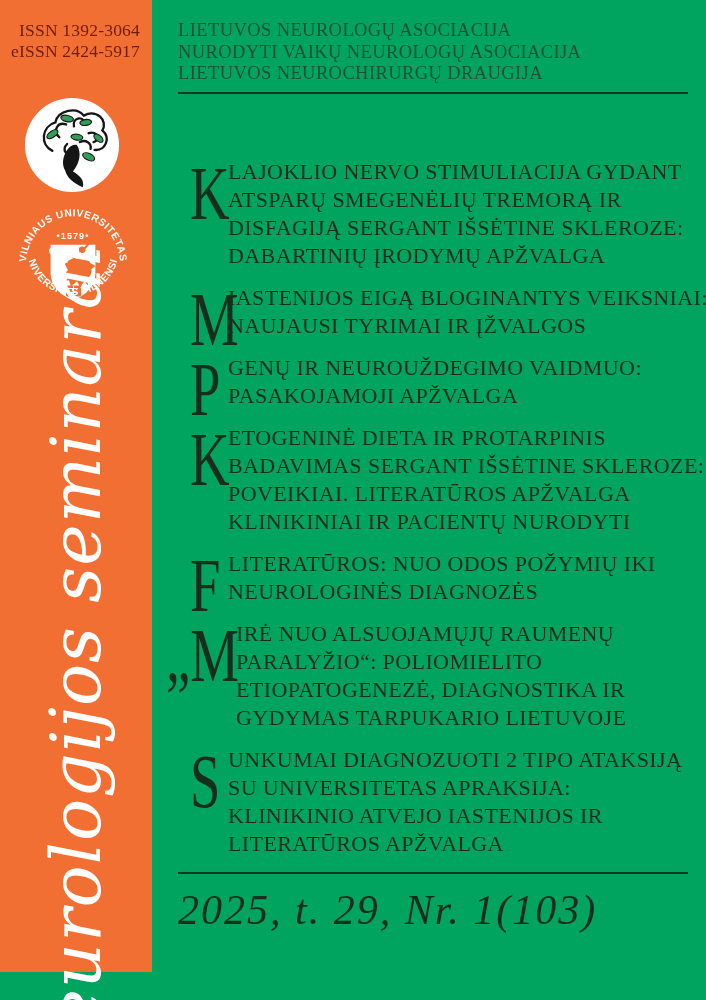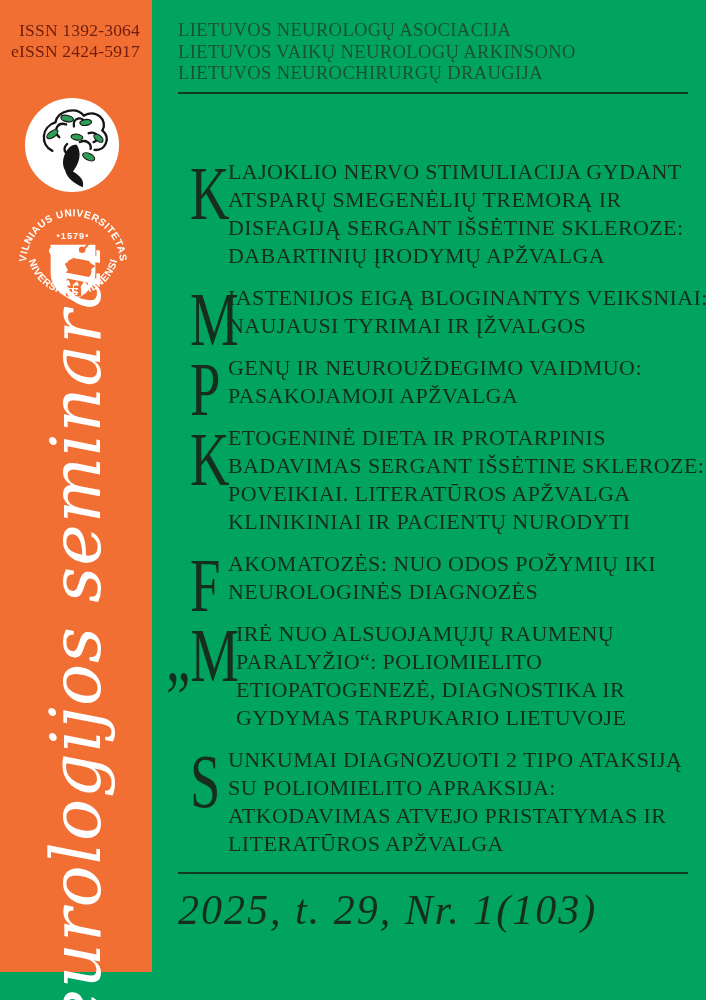--- a/index.html
+++ b/index.html
@@ -144,21 +144,21 @@
     </text>
   </svg>
 
   <div class="journal-title">Neurologijos seminarai</div>
 </div>
 
 <div class="right-panel">
 
   <div class="associations">
       <div>LIETUVOS NEUROLOGŲ ASOCIACIJA</div>
-      <div>LIETUVOS VAIKŲ NEUROLOGŲ ARKINSONO</div>
+      <div>NURODYTI VAIKŲ NEUROLOGŲ ASOCIACIJA</div>
       <div>LIETUVOS NEUROCHIRURGŲ DRAUGIJA</div>
     </div>
 
   <div class="rule top"></div>
 
   <div class="articles">
       <div class="article">
         <span class="dropcap">K</span>
         <div class="tline">LAJOKLIO NERVO STIMULIACIJA GYDANT</div>
         <div class="tline">ATSPARŲ SMEGENĖLIŲ TREMORĄ IR</div>
@@ -177,35 +177,35 @@
       </div>
       <div class="article">
         <span class="dropcap">K</span>
         <div class="tline">ETOGENINĖ DIETA IR PROTARPINIS</div>
         <div class="tline">BADAVIMAS SERGANT IŠSĖTINE SKLEROZE:</div>
         <div class="tline">POVEIKIAI. LITERATŪROS APŽVALGA</div>
         <div class="tline">KLINIKINIAI IR PACIENTŲ NURODYTI</div>
       </div>
       <div class="article">
         <span class="dropcap">F</span>
-        <div class="tline">AKOMATOZĖS: NUO ODOS POŽYMIŲ IKI</div>
+        <div class="tline">LITERATŪROS: NUO ODOS POŽYMIŲ IKI</div>
         <div class="tline">NEUROLOGINĖS DIAGNOZĖS</div>
       </div>
       <div class="article quoted">
         <span class="dropcap">„M</span>
         <div class="tline">IRĖ NUO ALSUOJAMŲJŲ RAUMENŲ</div>
         <div class="tline">PARALYŽIO“: POLIOMIELITO</div>
         <div class="tline">ETIOPATOGENEZĖ, DIAGNOSTIKA IR</div>
         <div class="tline">GYDYMAS TARPUKARIO LIETUVOJE</div>
       </div>
       <div class="article">
         <span class="dropcap">S</span>
         <div class="tline">UNKUMAI DIAGNOZUOTI 2 TIPO ATAKSIJĄ</div>
-        <div class="tline">SU POLIOMIELITO APRAKSIJA:</div>
-        <div class="tline">ATKODAVIMAS ATVEJO PRISTATYMAS IR</div>
+        <div class="tline">SU UNIVERSITETAS APRAKSIJA:</div>
+        <div class="tline">KLINIKINIO ATVEJO IASTENIJOS IR</div>
         <div class="tline">LITERATŪROS APŽVALGA</div>
       </div>
     </div>
 
   <div class="rule bottom"></div>
 
   <div class="issue-line">2025, t. 29, Nr. 1(103)</div>
 </div>
 
 </body></html>

